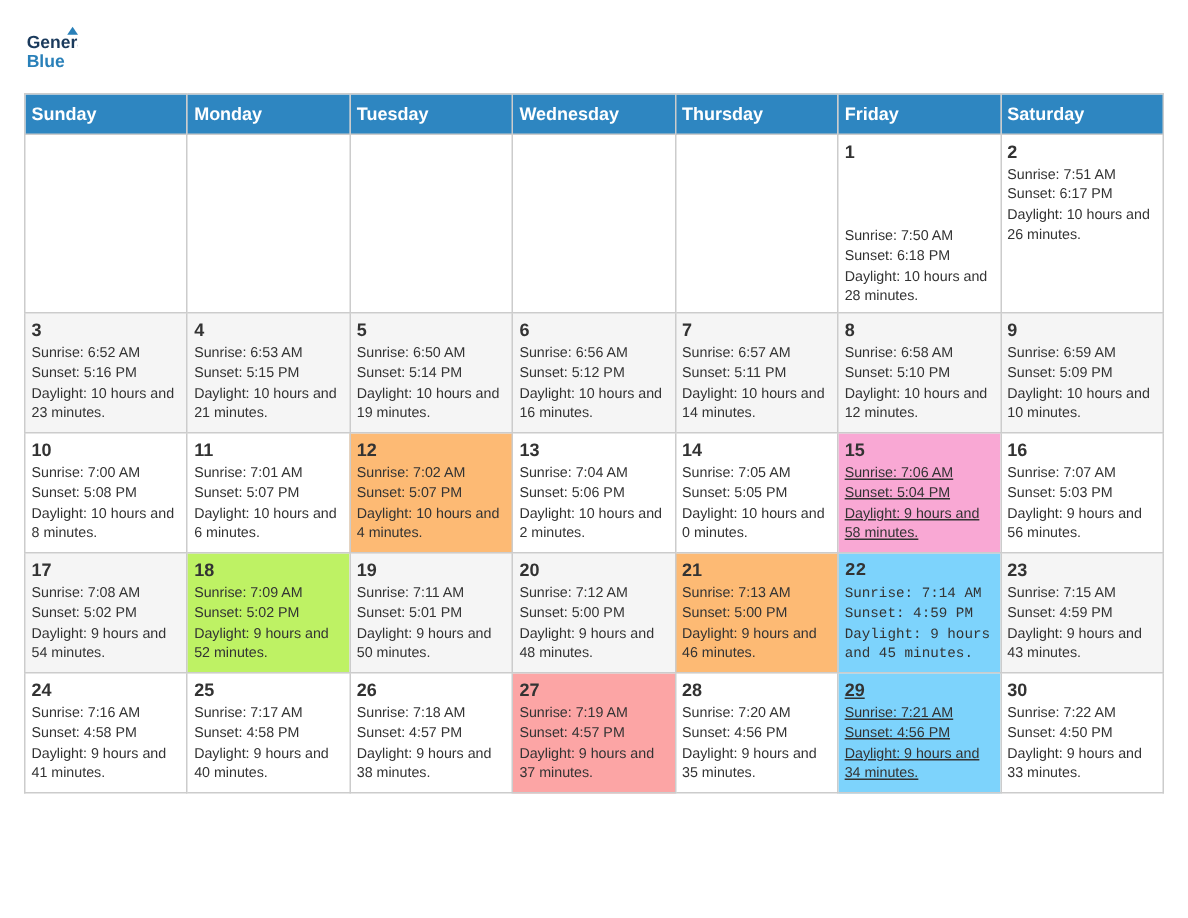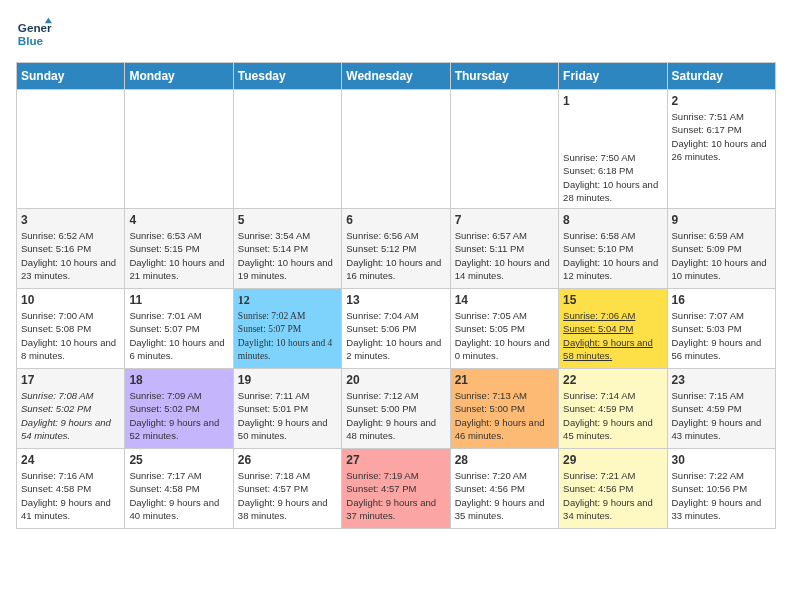--- a/index.html
+++ b/index.html
@@ -139,21 +139,21 @@
 Daylight: 10 hours and 23 minutes.</div>
         </td>
         <td style="background: rgb(245, 245, 245);">
           <span class="day-num">4</span>
           <div class="day-info" style="white-space: pre-line;">Sunrise: 6:53 AM
 Sunset: 5:15 PM
 Daylight: 10 hours and 21 minutes.</div>
         </td>
         <td style="background: rgb(245, 245, 245);">
           <span class="day-num">5</span>
-          <div class="day-info" style="white-space: pre-line;">Sunrise: 3:54 AM
+          <div class="day-info" style="white-space: pre-line;">Sunrise: 6:50 AM
 Sunset: 5:14 PM
 Daylight: 10 hours and 19 minutes.</div>
         </td>
         <td style="background: rgb(245, 245, 245);">
           <span class="day-num">6</span>
           <div class="day-info" style="white-space: pre-line;">Sunrise: 6:56 AM
 Sunset: 5:12 PM
 Daylight: 10 hours and 16 minutes.</div>
         </td>
         <td style="background: rgb(245, 245, 245);">
@@ -181,59 +181,59 @@
           <div class="day-info" style="white-space: pre-line;">Sunrise: 7:00 AM
 Sunset: 5:08 PM
 Daylight: 10 hours and 8 minutes.</div>
         </td>
         <td style="background: rgb(255, 255, 255);">
           <span class="day-num">11</span>
           <div class="day-info" style="white-space: pre-line;">Sunrise: 7:01 AM
 Sunset: 5:07 PM
 Daylight: 10 hours and 6 minutes.</div>
         </td>
-        <td style="background: #7dd3fc; font-family: Liberation Serif, serif;">
+        <td style="background: #fdba74;">
           <span class="day-num">12</span>
           <div class="day-info" style="white-space: pre-line;">Sunrise: 7:02 AM
 Sunset: 5:07 PM
 Daylight: 10 hours and 4 minutes.</div>
         </td>
         <td style="background: rgb(255, 255, 255);">
           <span class="day-num">13</span>
           <div class="day-info" style="white-space: pre-line;">Sunrise: 7:04 AM
 Sunset: 5:06 PM
 Daylight: 10 hours and 2 minutes.</div>
         </td>
         <td style="background: rgb(255, 255, 255);">
           <span class="day-num">14</span>
           <div class="day-info" style="white-space: pre-line;">Sunrise: 7:05 AM
 Sunset: 5:05 PM
 Daylight: 10 hours and 0 minutes.</div>
         </td>
-        <td style="background: #fde047;">
+        <td style="background: #f9a8d4;">
           <span class="day-num">15</span>
           <div class="day-info" style="white-space: pre-line; text-decoration: underline;">Sunrise: 7:06 AM
 Sunset: 5:04 PM
 Daylight: 9 hours and 58 minutes.</div>
         </td>
         <td style="background: rgb(255, 255, 255);">
           <span class="day-num">16</span>
           <div class="day-info" style="white-space: pre-line;">Sunrise: 7:07 AM
 Sunset: 5:03 PM
 Daylight: 9 hours and 56 minutes.</div>
         </td>
       </tr>
       <tr style="background: rgb(245, 245, 245);">
         <td style="background: rgb(245, 245, 245);">
           <span class="day-num">17</span>
-          <div class="day-info" style="white-space: pre-line; font-style: italic;">Sunrise: 7:08 AM
+          <div class="day-info" style="white-space: pre-line;">Sunrise: 7:08 AM
 Sunset: 5:02 PM
 Daylight: 9 hours and 54 minutes.</div>
         </td>
-        <td style="background: #c4b5fd;">
+        <td style="background: #bef264;">
           <span class="day-num">18</span>
           <div class="day-info" style="white-space: pre-line;">Sunrise: 7:09 AM
 Sunset: 5:02 PM
 Daylight: 9 hours and 52 minutes.</div>
         </td>
         <td style="background: rgb(245, 245, 245);">
           <span class="day-num">19</span>
           <div class="day-info" style="white-space: pre-line;">Sunrise: 7:11 AM
 Sunset: 5:01 PM
 Daylight: 9 hours and 50 minutes.</div>
@@ -243,21 +243,21 @@
           <div class="day-info" style="white-space: pre-line;">Sunrise: 7:12 AM
 Sunset: 5:00 PM
 Daylight: 9 hours and 48 minutes.</div>
         </td>
         <td style="background: #fdba74;">
           <span class="day-num">21</span>
           <div class="day-info" style="white-space: pre-line;">Sunrise: 7:13 AM
 Sunset: 5:00 PM
 Daylight: 9 hours and 46 minutes.</div>
         </td>
-        <td style="background: #fef9c3;">
+        <td style="background: #7dd3fc; font-family: Liberation Mono, monospace;">
           <span class="day-num">22</span>
           <div class="day-info" style="white-space: pre-line;">Sunrise: 7:14 AM
 Sunset: 4:59 PM
 Daylight: 9 hours and 45 minutes.</div>
         </td>
         <td style="background: rgb(245, 245, 245);">
           <span class="day-num">23</span>
           <div class="day-info" style="white-space: pre-line;">Sunrise: 7:15 AM
 Sunset: 4:59 PM
 Daylight: 9 hours and 43 minutes.</div>
@@ -287,27 +287,27 @@
           <div class="day-info" style="white-space: pre-line;">Sunrise: 7:19 AM
 Sunset: 4:57 PM
 Daylight: 9 hours and 37 minutes.</div>
         </td>
         <td style="background: rgb(255, 255, 255);">
           <span class="day-num">28</span>
           <div class="day-info" style="white-space: pre-line;">Sunrise: 7:20 AM
 Sunset: 4:56 PM
 Daylight: 9 hours and 35 minutes.</div>
         </td>
-        <td style="background: #fef9c3;">
+        <td style="background: #7dd3fc; text-decoration: underline;">
           <span class="day-num">29</span>
           <div class="day-info" style="white-space: pre-line;">Sunrise: 7:21 AM
 Sunset: 4:56 PM
 Daylight: 9 hours and 34 minutes.</div>
         </td>
         <td style="background: rgb(255, 255, 255);">
           <span class="day-num">30</span>
           <div class="day-info" style="white-space: pre-line;">Sunrise: 7:22 AM
-Sunset: 10:56 PM
+Sunset: 4:50 PM
 Daylight: 9 hours and 33 minutes.</div>
         </td>
       </tr>
     </tbody>
 </table>
 
 </body></html>

